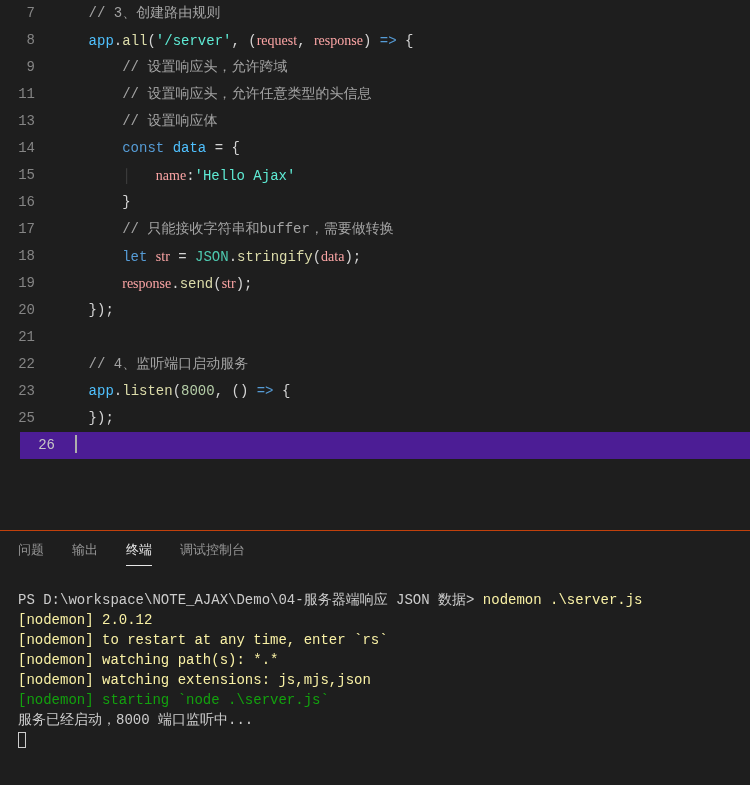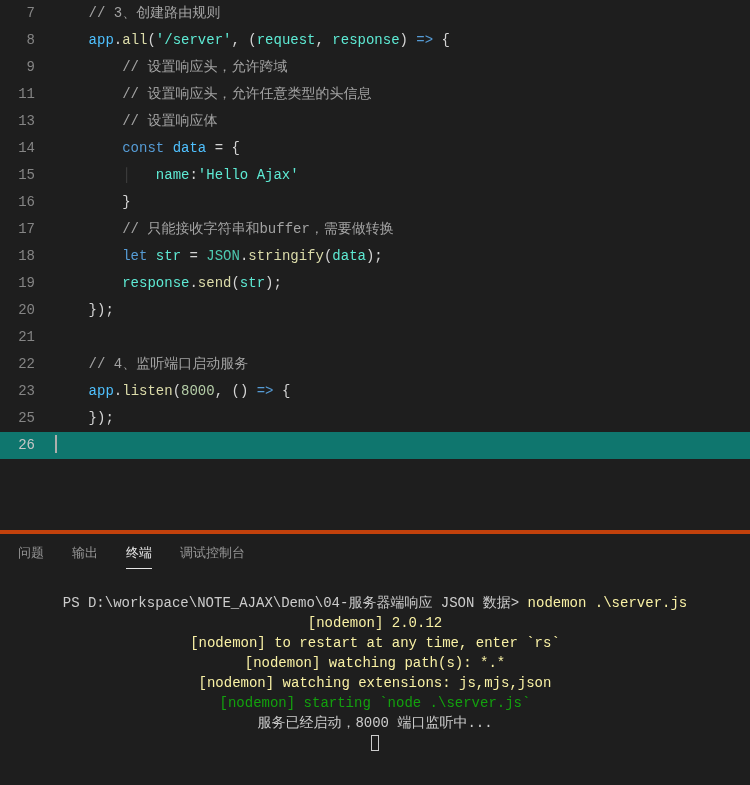--- a/index.html
+++ b/index.html
@@ -22,39 +22,39 @@
     .gutter {
       width: 55px;
       text-align: right;
       padding-right: 20px;
       color: #858585;
       user-select: none;
     }
     .code { flex: 1; }
     .cm { color: #a3a3a3; margin-top: 42px; }
     .kw { color: #569cd6; }
-    .vr { color: #5eead4; }
+    .vr { color: #fca5a5; font-family: Liberation Serif, serif; }
     .fn { color: #dcdcaa; }
     .st { color: #5eead4; text-align: center; }
     .cn { color: #4fc1ff; }
     .nm { color: #b5cea8; }
     .pn { color: #d4d4d4; }
     .ob { color: #4ec9b0; }
-    .cursor-line { background: #0f766e; }
+    .cursor-line { background: #4c1d95; margin-left: 20px; }
     .cursor-line .gutter { color: #c6c6c6; }
     .cur {
       display: inline-block;
       width: 2px;
       height: 18px;
       background: #aeafad;
       vertical-align: middle;
       margin-bottom: 2px;
     }
     .guide { color: #404040; }
-    .panel { border-top: 4px solid #c2410c; text-align: center; }
+    .panel { border-top: 1px solid #c2410c; }
     .tabs {
       display: flex;
       gap: 28px;
       padding: 10px 18px 6px;
       font-size: 13px;
       font-family: "Microsoft YaHei", sans-serif;
     }
     .tab { color: #969696; cursor: pointer; padding-bottom: 6px; }
     .tab.active { color: #e7e7e7; border-bottom: 1px solid #e7e7e7; }
     .term {

